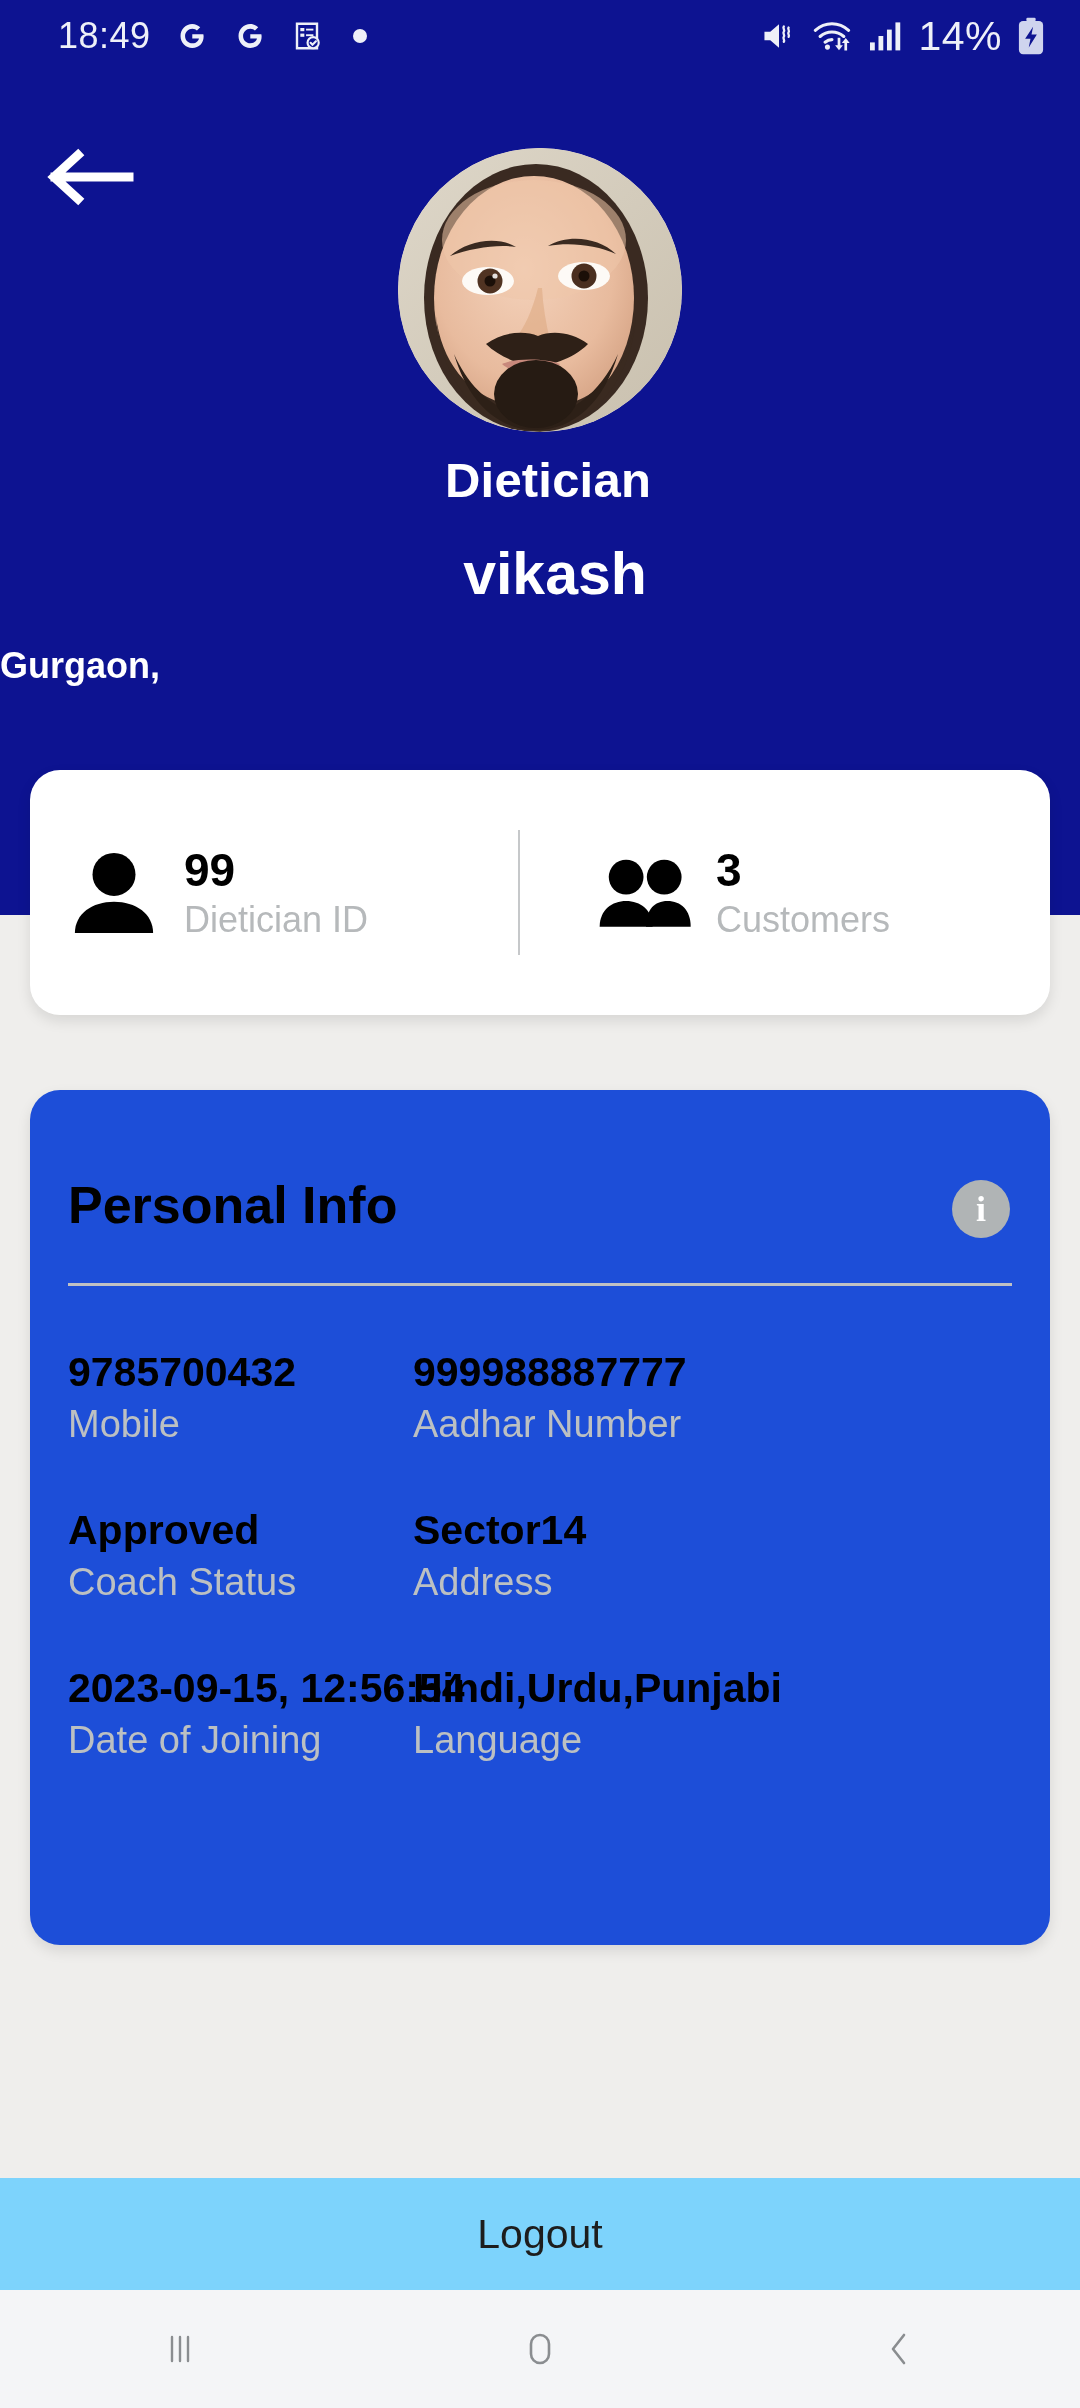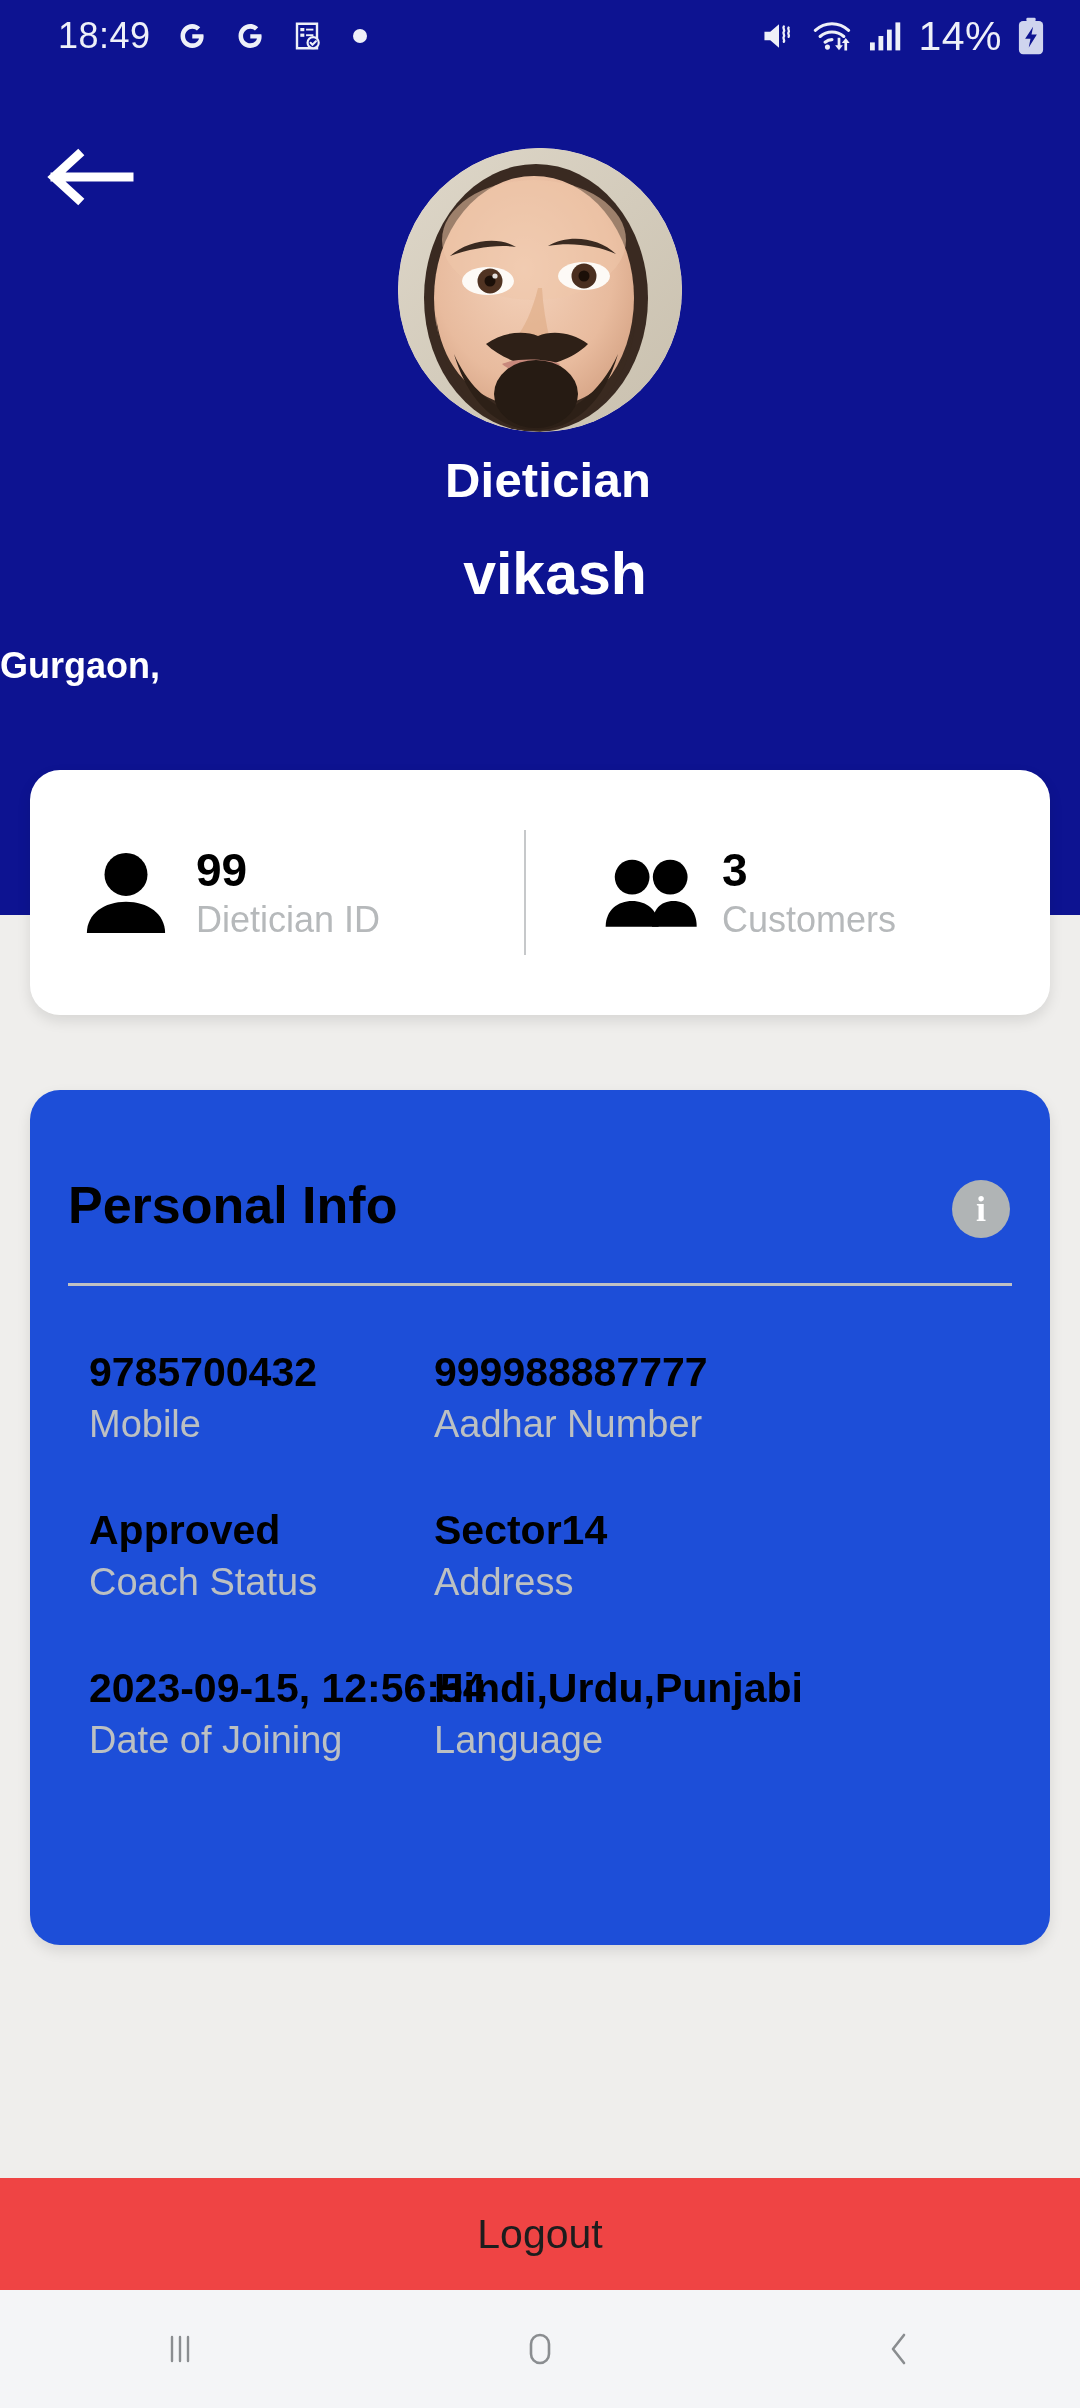--- a/index.html
+++ b/index.html
@@ -60,21 +60,21 @@
     color:#ffffff; font-size:36px; font-weight:bold;
   }
 
   
   .stats-card {
     position:absolute; left:30px; top:770px; width:1020px; height:245px;
     background:#ffffff; border-radius:30px;
     box-shadow:0 6px 14px rgba(0,0,0,0.10);
     display:flex; align-items:center;
   }
-  .stat { flex:1; display:flex; align-items:center; padding-left:48px; }
+  .stat { flex:1; display:flex; align-items:center; padding-left:36px; }
   .stat-right { padding-left:78px; }
   .stat-icon { width:96px; height:86px; flex:none; }
   .stat-text { margin-left:22px; }
   .stat-value { font-size:46px; font-weight:bold; color:#000000; line-height:1.05; }
   .stat-label { font-size:36px; color:#b6b9bb; margin-top:6px; line-height:1.1; }
   .stat-divider {
     width:2px; height:125px; background:#c6c8ca; flex:none;
   }
 
   
@@ -94,36 +94,36 @@
   }
   .info-badge-i {
     color:#ffffff; font-size:36px; font-weight:bold;
     font-family:"Liberation Serif", serif; line-height:1;
   }
   .info-rule {
     position:absolute; left:38px; top:193px; width:944px; height:3px;
     background:#bfc1c3;
   }
   .rows { position:absolute; left:38px; top:258px; width:944px; }
-  .row { display:flex; margin-bottom:58px;margin-left:21px; }
+  .row { display:flex; margin-bottom:58px; }
   .cell { width:345px; }
   .cell-wide { width:480px; }
   .cell-value {
     font-size:41px; font-weight:bold; color:#000000; line-height:1.18;
     white-space:nowrap;
   }
   .cell-label {
     font-size:38px; color:#bcc0c2; line-height:1.2; margin-top:6px;
     white-space:nowrap;
   }
 
   
   .logout-bar {
     position:absolute; left:0; top:2178px; width:1080px; height:112px;
-    background:#ef4444; display:flex; align-items:center; justify-content:center;
+    background:#7dd3fc; display:flex; align-items:center; justify-content:center;
   }
   .logout-label { font-size:41px; color:#1d1d1d; }
 
   
   .navbar {
     position:absolute; left:0; top:2290px; width:1080px; height:118px;
     background:#f4f5f7; display:flex; align-items:center;
   }
   .nav-btn { flex:1; display:flex; align-items:center; justify-content:center; }
   .nav-btn svg { display:block; }

